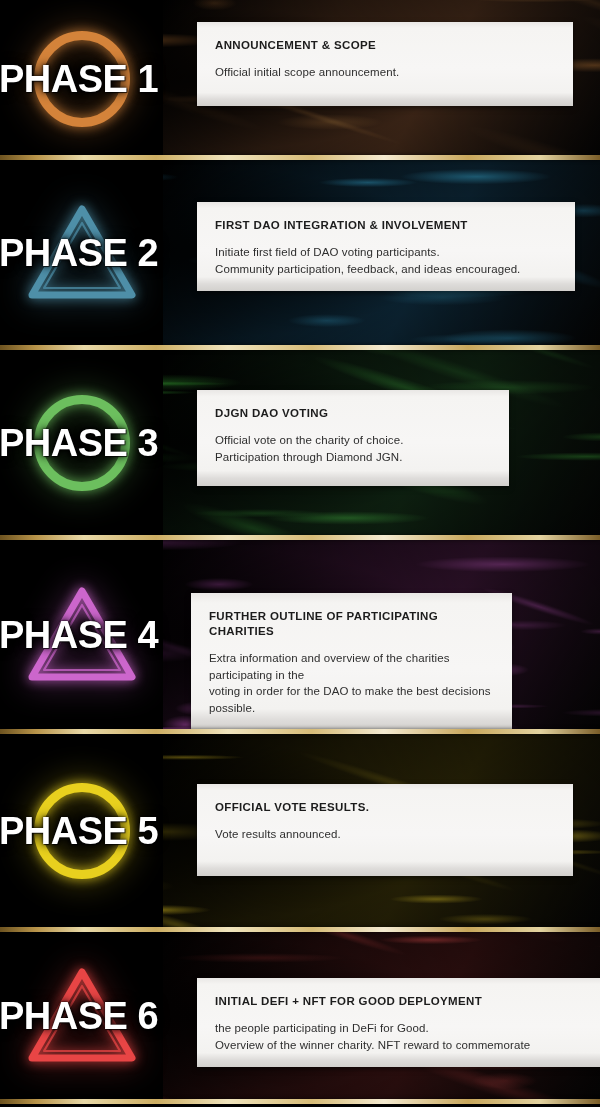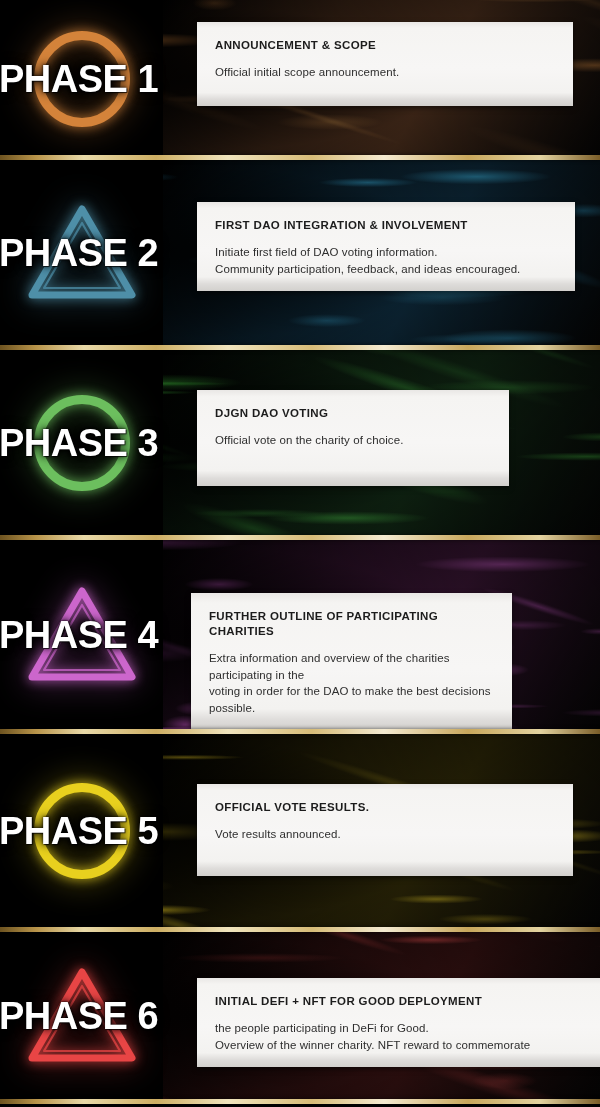--- a/index.html
+++ b/index.html
@@ -220,21 +220,21 @@
           <div class="glyph" style="color: rgb(78, 143, 168); filter: drop-shadow(rgba(78, 143, 168, 0.85) 0px 0px 6px) drop-shadow(rgba(78, 143, 168, 0.45) 0px 0px 16px);"><svg class="tri" viewBox="0 0 112 100" xmlns="http://www.w3.org/2000/svg">
               <polygon points="56,8 106,94 6,94"></polygon>
               <polygon class="inner" points="56,22 94,87 18,87"></polygon>
             </svg></div>
           <div class="phase-label">PHASE 2</div>
         </div>
       </div>
       <div class="card" style="top: 44px; left: 197px; width: 378px; min-height: 86px;">
         <div class="card-title">FIRST DAO INTEGRATION &amp; INVOLVEMENT</div>
         <div class="card-body">
-          <span class="line">Initiate first field of DAO voting information.</span>
+          <span class="line">Initiate first field of DAO voting participants.</span>
           <span class="line">Community participation, feedback, and ideas encouraged.</span>
         </div>
       </div>
     </div>
     <div class="divider" style="top: 345px;"></div>
     <div class="phase-row" style="height: 190px; position: absolute; top: 348px; left: 0px;">
       <div class="row-bg">
         <div class="base" style="background: linear-gradient(120deg, rgb(0, 0, 0) 0%, rgb(13, 31, 16) 35%, rgb(20, 47, 24) 60%, rgb(6, 6, 6) 100%);"></div>
         <div class="veins" style="background: radial-gradient(12.7% 2.3% at 69% 101%, rgba(68, 209, 63, 0.35) 0%, rgba(68, 209, 63, 0.157) 40%, rgba(0, 0, 0, 0) 72%), radial-gradient(18.1% 3.3% at 92.1% 3%, rgba(68, 209, 63, 0.73) 0%, rgba(68, 209, 63, 0.33) 40%, rgba(0, 0, 0, 0) 72%), radial-gradient(19.8% 3.8% at 70.6% 29.1%, rgba(68, 209, 63, 0.33) 0%, rgba(68, 209, 63, 0.15) 40%, rgba(0, 0, 0, 0) 72%), radial-gradient(16.7% 2.3% at -9.9% 5%, rgba(68, 209, 63, 0.75) 0%, rgba(68, 209, 63, 0.337) 40%, rgba(0, 0, 0, 0) 72%), radial-gradient(12% 4% at 79.9% 1.5%, rgba(68, 209, 63, 0.43) 0%, rgba(68, 209, 63, 0.192) 40%, rgba(0, 0, 0, 0) 72%), radial-gradient(18.7% 3.1% at 6.8% 55.5%, rgba(68, 209, 63, 0.38) 0%, rgba(68, 209, 63, 0.173) 40%, rgba(0, 0, 0, 0) 72%), radial-gradient(17.8% 4.7% at 73.4% 105.8%, rgba(68, 209, 63, 0.82) 0%, rgba(68, 209, 63, 0.37) 40%, rgba(0, 0, 0, 0) 72%), radial-gradient(11.4% 2.6% at -6.9% 60.4%, rgba(68, 209, 63, 0.57) 0%, rgba(68, 209, 63, 0.255) 40%, rgba(0, 0, 0, 0) 72%), radial-gradient(15.7% 1.5% at 60.8% 44.5%, rgba(68, 209, 63, 0.48) 0%, rgba(68, 209, 63, 0.216) 40%, rgba(0, 0, 0, 0) 72%), radial-gradient(6.3% 3.6% at -1% 53%, rgba(68, 209, 63, 0.47) 0%, rgba(68, 209, 63, 0.21) 40%, rgba(0, 0, 0, 0) 72%), radial-gradient(16.2% 1.2% at 13.4% 27.7%, rgba(68, 209, 63, 0.73) 0%, rgba(68, 209, 63, 0.33) 40%, rgba(0, 0, 0, 0) 72%), radial-gradient(11.8% 2.5% at 99.7% -5.5%, rgba(68, 209, 63, 0.33) 0%, rgba(68, 209, 63, 0.15) 40%, rgba(0, 0, 0, 0) 72%), radial-gradient(20% 3.3% at 40% 44.2%, rgba(68, 209, 63, 0.59) 0%, rgba(68, 209, 63, 0.267) 40%, rgba(0, 0, 0, 0) 72%), radial-gradient(12.8% 2.7% at 11.5% 95.8%, rgba(68, 209, 63, 0.71) 0%, rgba(68, 209, 63, 0.318) 40%, rgba(0, 0, 0, 0) 72%), radial-gradient(10.7% 1.2% at 11.8% 31%, rgba(68, 209, 63, 0.69) 0%, rgba(68, 209, 63, 0.31) 40%, rgba(0, 0, 0, 0) 72%), radial-gradient(19.2% 3% at 27.6% 58.9%, rgba(68, 209, 63, 0.46) 0%, rgba(68, 209, 63, 0.208) 40%, rgba(0, 0, 0, 0) 72%), radial-gradient(8.2% 3.6% at 5.1% 85.9%, rgba(68, 209, 63, 0.35) 0%, rgba(68, 209, 63, 0.157) 40%, rgba(0, 0, 0, 0) 72%), radial-gradient(17.9% 4.8% at 47.9% 5%, rgba(68, 209, 63, 0.73) 0%, rgba(68, 209, 63, 0.33) 40%, rgba(0, 0, 0, 0) 72%), radial-gradient(19.4% 2.2% at 52.2% 32.6%, rgba(68, 209, 63, 0.48) 0%, rgba(68, 209, 63, 0.216) 40%, rgba(0, 0, 0, 0) 72%), radial-gradient(9.8% 2.4% at 86.6% 47.7%, rgba(68, 209, 63, 0.46) 0%, rgba(68, 209, 63, 0.208) 40%, rgba(0, 0, 0, 0) 72%), radial-gradient(8.2% 4.4% at 34.1% -1.1%, rgba(68, 209, 63, 0.61) 0%, rgba(68, 209, 63, 0.275) 40%, rgba(0, 0, 0, 0) 72%), radial-gradient(14.9% 2.2% at 30% 76.4%, rgba(68, 209, 63, 0.33) 0%, rgba(68, 209, 63, 0.15) 40%, rgba(0, 0, 0, 0) 72%), radial-gradient(16.8% 4.3% at 15% 27.3%, rgba(68, 209, 63, 0.52) 0%, rgba(68, 209, 63, 0.235) 40%, rgba(0, 0, 0, 0) 72%), radial-gradient(5.9% 1.6% at 103.1% 73.8%, rgba(68, 209, 63, 0.69) 0%, rgba(68, 209, 63, 0.31) 40%, rgba(0, 0, 0, 0) 72%), radial-gradient(18.6% 3.5% at 44.5% 78.2%, rgba(68, 209, 63, 0.56) 0%, rgba(68, 209, 63, 0.25) 40%, rgba(0, 0, 0, 0) 72%), radial-gradient(16.2% 2.2% at 83.7% 55.1%, rgba(68, 209, 63, 0.56) 0%, rgba(68, 209, 63, 0.25) 40%, rgba(0, 0, 0, 0) 72%);"></div>
         <div class="veins2" style="background: radial-gradient(12.4% 3.9% at 38.6% 83.1%, rgba(68, 209, 63, 0.46) 0%, rgba(68, 209, 63, 0.208) 40%, rgba(0, 0, 0, 0) 72%), radial-gradient(8.2% 2.8% at 74.3% 107.2%, rgba(68, 209, 63, 0.83) 0%, rgba(68, 209, 63, 0.373) 40%, rgba(0, 0, 0, 0) 72%), radial-gradient(15.9% 1.3% at 2.8% 86.5%, rgba(68, 209, 63, 0.36) 0%, rgba(68, 209, 63, 0.16) 40%, rgba(0, 0, 0, 0) 72%), radial-gradient(13.7% 4.4% at 108.1% 35.8%, rgba(68, 209, 63, 0.3) 0%, rgba(68, 209, 63, 0.133) 40%, rgba(0, 0, 0, 0) 72%), radial-gradient(6.6% 3.1% at 98.6% 48.2%, rgba(68, 209, 63, 0.37) 0%, rgba(68, 209, 63, 0.165) 40%, rgba(0, 0, 0, 0) 72%), radial-gradient(6.1% 3% at 43.9% 25.5%, rgba(68, 209, 63, 0.46) 0%, rgba(68, 209, 63, 0.208) 40%, rgba(0, 0, 0, 0) 72%), radial-gradient(8.9% 1.5% at 64.9% 12.4%, rgba(68, 209, 63, 0.37) 0%, rgba(68, 209, 63, 0.165) 40%, rgba(0, 0, 0, 0) 72%), radial-gradient(15.9% 4.7% at 52.8% 56.5%, rgba(68, 209, 63, 0.68) 0%, rgba(68, 209, 63, 0.306) 40%, rgba(0, 0, 0, 0) 72%), radial-gradient(5.8% 2.1% at 26% 101.7%, rgba(68, 209, 63, 0.39) 0%, rgba(68, 209, 63, 0.176) 40%, rgba(0, 0, 0, 0) 72%), radial-gradient(9.3% 2% at 57.6% -1.9%, rgba(68, 209, 63, 0.49) 0%, rgba(68, 209, 63, 0.22) 40%, rgba(0, 0, 0, 0) 72%), radial-gradient(15% 4.5% at 96.3% 92.4%, rgba(68, 209, 63, 0.55) 0%, rgba(68, 209, 63, 0.247) 40%, rgba(0, 0, 0, 0) 72%), radial-gradient(18.8% 3.2% at 55.9% 25%, rgba(68, 209, 63, 0.33) 0%, rgba(68, 209, 63, 0.15) 40%, rgba(0, 0, 0, 0) 72%), radial-gradient(11.5% 1.7% at -7.1% 93.3%, rgba(68, 209, 63, 0.39) 0%, rgba(68, 209, 63, 0.176) 40%, rgba(0, 0, 0, 0) 72%), radial-gradient(8.1% 1.2% at 88.2% 90.5%, rgba(68, 209, 63, 0.37) 0%, rgba(68, 209, 63, 0.165) 40%, rgba(0, 0, 0, 0) 72%), radial-gradient(12.4% 1.9% at 45.7% 59%, rgba(68, 209, 63, 0.85) 0%, rgba(68, 209, 63, 0.384) 40%, rgba(0, 0, 0, 0) 72%), radial-gradient(5% 2.7% at 39.5% 45.7%, rgba(68, 209, 63, 0.78) 0%, rgba(68, 209, 63, 0.353) 40%, rgba(0, 0, 0, 0) 72%), radial-gradient(13.3% 1.5% at 19.5% 69.6%, rgba(68, 209, 63, 0.75) 0%, rgba(68, 209, 63, 0.337) 40%, rgba(0, 0, 0, 0) 72%), radial-gradient(17.4% 3.2% at 51.7% 33.5%, rgba(68, 209, 63, 0.63) 0%, rgba(68, 209, 63, 0.282) 40%, rgba(0, 0, 0, 0) 72%);"></div>
@@ -245,20 +245,21 @@
           <div class="glyph" style="color: rgb(108, 191, 94); filter: drop-shadow(rgba(108, 191, 94, 0.85) 0px 0px 6px) drop-shadow(rgba(108, 191, 94, 0.45) 0px 0px 16px);">
             <div class="ring"></div>
           </div>
           <div class="phase-label">PHASE 3</div>
         </div>
       </div>
       <div class="card" style="top: 42px; left: 197px; width: 312px; min-height: 96px;">
         <div class="card-title">DJGN DAO VOTING</div>
         <div class="card-body">
           <span class="line">Official vote on the charity of choice.</span>
+          <span class="line">Participation through Diamond JGN.</span>
         </div>
       </div>
     </div>
     <div class="divider" style="top: 535px;"></div>
     <div class="phase-row" style="height: 194px; position: absolute; top: 538px; left: 0px;">
       <div class="row-bg">
         <div class="base" style="background: linear-gradient(120deg, rgb(0, 0, 0) 0%, rgb(42, 16, 38) 35%, rgb(63, 24, 57) 60%, rgb(6, 6, 6) 100%);"></div>
         <div class="veins" style="background: radial-gradient(5.7% 3.8% at 40.7% 91.1%, rgba(211, 85, 211, 0.67) 0%, rgba(211, 85, 211, 0.3) 40%, rgba(0, 0, 0, 0) 72%), radial-gradient(6.6% 2.6% at 27.7% 109.1%, rgba(211, 85, 211, 0.38) 0%, rgba(211, 85, 211, 0.173) 40%, rgba(0, 0, 0, 0) 72%), radial-gradient(12.4% 4.8% at 12.7% 56.6%, rgba(211, 85, 211, 0.5) 0%, rgba(211, 85, 211, 0.224) 40%, rgba(0, 0, 0, 0) 72%), radial-gradient(6.6% 2.7% at 66.3% 93.8%, rgba(211, 85, 211, 0.64) 0%, rgba(211, 85, 211, 0.286) 40%, rgba(0, 0, 0, 0) 72%), radial-gradient(14.2% 2.9% at 1.4% 5.4%, rgba(211, 85, 211, 0.6) 0%, rgba(211, 85, 211, 0.27) 40%, rgba(0, 0, 0, 0) 72%), radial-gradient(6.9% 3.6% at 57.5% 109.4%, rgba(211, 85, 211, 0.36) 0%, rgba(211, 85, 211, 0.16) 40%, rgba(0, 0, 0, 0) 72%), radial-gradient(19.8% 4.2% at 13% 15.9%, rgba(211, 85, 211, 0.38) 0%, rgba(211, 85, 211, 0.173) 40%, rgba(0, 0, 0, 0) 72%), radial-gradient(4.6% 1.6% at 54.2% 87.3%, rgba(211, 85, 211, 0.75) 0%, rgba(211, 85, 211, 0.337) 40%, rgba(0, 0, 0, 0) 72%), radial-gradient(19.8% 4% at 69.9% 24%, rgba(211, 85, 211, 0.61) 0%, rgba(211, 85, 211, 0.275) 40%, rgba(0, 0, 0, 0) 72%), radial-gradient(6.1% 1.6% at 2.6% 68.9%, rgba(211, 85, 211, 0.85) 0%, rgba(211, 85, 211, 0.384) 40%, rgba(0, 0, 0, 0) 72%), radial-gradient(8.7% 1.2% at 54.4% 35.2%, rgba(211, 85, 211, 0.72) 0%, rgba(211, 85, 211, 0.325) 40%, rgba(0, 0, 0, 0) 72%), radial-gradient(14.3% 4.8% at -5.9% 51.6%, rgba(211, 85, 211, 0.82) 0%, rgba(211, 85, 211, 0.37) 40%, rgba(0, 0, 0, 0) 72%), radial-gradient(10% 1.2% at 70.2% 76.2%, rgba(211, 85, 211, 0.51) 0%, rgba(211, 85, 211, 0.23) 40%, rgba(0, 0, 0, 0) 72%), radial-gradient(5.1% 4.8% at 17.9% 83%, rgba(211, 85, 211, 0.66) 0%, rgba(211, 85, 211, 0.298) 40%, rgba(0, 0, 0, 0) 72%), radial-gradient(4.4% 1.7% at 85.7% 48.7%, rgba(211, 85, 211, 0.45) 0%, rgba(211, 85, 211, 0.204) 40%, rgba(0, 0, 0, 0) 72%), radial-gradient(19.7% 1.3% at 16.2% 84.6%, rgba(211, 85, 211, 0.79) 0%, rgba(211, 85, 211, 0.357) 40%, rgba(0, 0, 0, 0) 72%), radial-gradient(6.9% 4.2% at 16.2% -6.5%, rgba(211, 85, 211, 0.81) 0%, rgba(211, 85, 211, 0.365) 40%, rgba(0, 0, 0, 0) 72%), radial-gradient(10.3% 2.6% at 72.9% 46.4%, rgba(211, 85, 211, 0.34) 0%, rgba(211, 85, 211, 0.153) 40%, rgba(0, 0, 0, 0) 72%), radial-gradient(6.1% 3.7% at 20.6% 77%, rgba(211, 85, 211, 0.61) 0%, rgba(211, 85, 211, 0.275) 40%, rgba(0, 0, 0, 0) 72%), radial-gradient(7.7% 3.7% at 68.6% 62.8%, rgba(211, 85, 211, 0.79) 0%, rgba(211, 85, 211, 0.357) 40%, rgba(0, 0, 0, 0) 72%), radial-gradient(11.6% 2% at 87.9% 78.6%, rgba(211, 85, 211, 0.46) 0%, rgba(211, 85, 211, 0.208) 40%, rgba(0, 0, 0, 0) 72%), radial-gradient(8.3% 2% at -9.7% -5.9%, rgba(211, 85, 211, 0.63) 0%, rgba(211, 85, 211, 0.282) 40%, rgba(0, 0, 0, 0) 72%), radial-gradient(4.3% 2% at 69.1% 46.1%, rgba(211, 85, 211, 0.66) 0%, rgba(211, 85, 211, 0.298) 40%, rgba(0, 0, 0, 0) 72%), radial-gradient(7.8% 3.3% at 23.4% 31.4%, rgba(211, 85, 211, 0.6) 0%, rgba(211, 85, 211, 0.27) 40%, rgba(0, 0, 0, 0) 72%), radial-gradient(11.8% 3.2% at 19.6% 89.4%, rgba(211, 85, 211, 0.64) 0%, rgba(211, 85, 211, 0.286) 40%, rgba(0, 0, 0, 0) 72%), radial-gradient(7% 4.8% at 66.8% 54.5%, rgba(211, 85, 211, 0.78) 0%, rgba(211, 85, 211, 0.353) 40%, rgba(0, 0, 0, 0) 72%);"></div>
         <div class="veins2" style="background: radial-gradient(4.4% 2.7% at 99.5% 28.7%, rgba(211, 85, 211, 0.57) 0%, rgba(211, 85, 211, 0.255) 40%, rgba(0, 0, 0, 0) 72%), radial-gradient(9.2% 4.5% at 34.4% 1.7%, rgba(211, 85, 211, 0.53) 0%, rgba(211, 85, 211, 0.24) 40%, rgba(0, 0, 0, 0) 72%), radial-gradient(11.4% 4.9% at 9.4% 2.4%, rgba(211, 85, 211, 0.64) 0%, rgba(211, 85, 211, 0.286) 40%, rgba(0, 0, 0, 0) 72%), radial-gradient(9.7% 1.7% at 66.7% 29.7%, rgba(211, 85, 211, 0.78) 0%, rgba(211, 85, 211, 0.353) 40%, rgba(0, 0, 0, 0) 72%), radial-gradient(19% 1.5% at -5% 95.5%, rgba(211, 85, 211, 0.81) 0%, rgba(211, 85, 211, 0.365) 40%, rgba(0, 0, 0, 0) 72%), radial-gradient(4.4% 2.5% at -5% 37.6%, rgba(211, 85, 211, 0.49) 0%, rgba(211, 85, 211, 0.22) 40%, rgba(0, 0, 0, 0) 72%), radial-gradient(6.2% 2.5% at 103.8% 93.7%, rgba(211, 85, 211, 0.3) 0%, rgba(211, 85, 211, 0.133) 40%, rgba(0, 0, 0, 0) 72%), radial-gradient(16.8% 1.9% at 34.5% 16.7%, rgba(211, 85, 211, 0.74) 0%, rgba(211, 85, 211, 0.333) 40%, rgba(0, 0, 0, 0) 72%), radial-gradient(12.7% 1.9% at 73.7% -0.7%, rgba(211, 85, 211, 0.65) 0%, rgba(211, 85, 211, 0.294) 40%, rgba(0, 0, 0, 0) 72%), radial-gradient(12.6% 2.7% at 91.9% 26.2%, rgba(211, 85, 211, 0.33) 0%, rgba(211, 85, 211, 0.15) 40%, rgba(0, 0, 0, 0) 72%), radial-gradient(13% 3.5% at 41.7% 19.7%, rgba(211, 85, 211, 0.66) 0%, rgba(211, 85, 211, 0.298) 40%, rgba(0, 0, 0, 0) 72%), radial-gradient(18.3% 3.1% at 92.6% 32.9%, rgba(211, 85, 211, 0.74) 0%, rgba(211, 85, 211, 0.333) 40%, rgba(0, 0, 0, 0) 72%), radial-gradient(4.7% 3.9% at 88% 105%, rgba(211, 85, 211, 0.36) 0%, rgba(211, 85, 211, 0.16) 40%, rgba(0, 0, 0, 0) 72%), radial-gradient(4.8% 4.2% at -4% 75.6%, rgba(211, 85, 211, 0.4) 0%, rgba(211, 85, 211, 0.18) 40%, rgba(0, 0, 0, 0) 72%), radial-gradient(19.2% 1.8% at 64.2% 5.2%, rgba(211, 85, 211, 0.43) 0%, rgba(211, 85, 211, 0.192) 40%, rgba(0, 0, 0, 0) 72%), radial-gradient(12.9% 4.7% at 8.4% 38.6%, rgba(211, 85, 211, 0.78) 0%, rgba(211, 85, 211, 0.353) 40%, rgba(0, 0, 0, 0) 72%), radial-gradient(14.4% 1.9% at 25.5% 70.4%, rgba(211, 85, 211, 0.74) 0%, rgba(211, 85, 211, 0.333) 40%, rgba(0, 0, 0, 0) 72%), radial-gradient(7.4% 2.5% at 64.5% 63.1%, rgba(211, 85, 211, 0.65) 0%, rgba(211, 85, 211, 0.294) 40%, rgba(0, 0, 0, 0) 72%);"></div>
         <div class="darken"></div>

